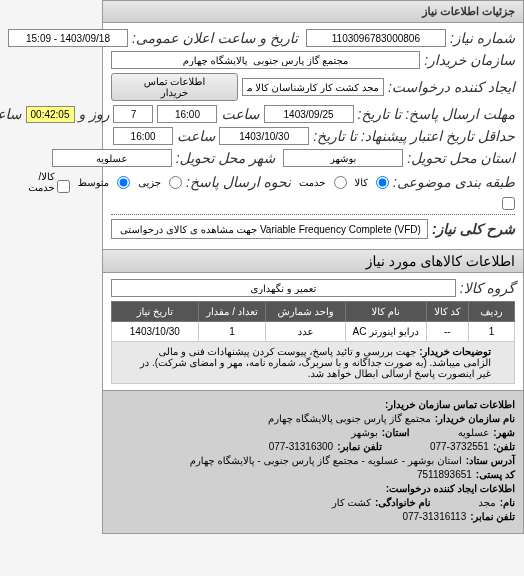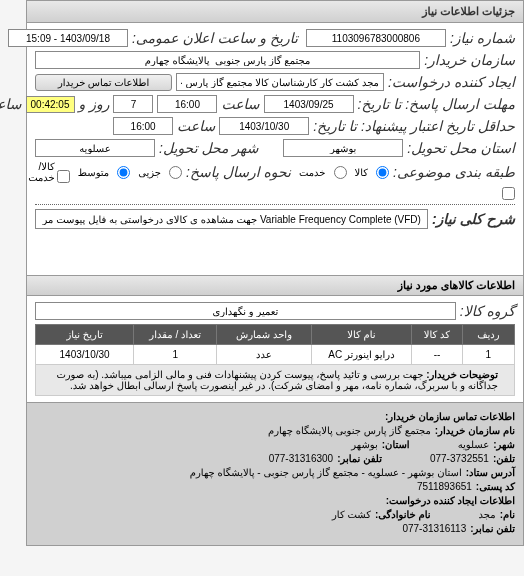--- a/index.html
+++ b/index.html
@@ -8,21 +8,21 @@
   box-sizing: border-box;
 }
 body {
   font-family: Tahoma, Arial, sans-serif;
   font-size: 11px;
   background: #f5f5f5;
   direction: rtl;
   width: 524px;
 }
 .container {
-  width: 498px;
+  width: 422px;
   border: 1px solid #999;
   background: #fff;
 }
 .header-bar {
   background: linear-gradient(to bottom, #e8e8e8, #d0d0d0);
   border-bottom: 1px solid #999;
   padding: 4px 8px;
   font-weight: bold;
   color: #333;
 }
@@ -82,25 +82,24 @@
 }
 .checkbox-item {
   display: flex;
   align-items: flex-end;
   gap: 2px;
   font-size: 10px;
 }
 .section-title {
   background: linear-gradient(to bottom, #e8e8e8, #d0d0d0);
   padding: 3px 8px;
-  font-weight: bold;
-  font-size: 11px;
+  font-weight: normal;
+  font-size: 14px;
   border-top: 1px solid #999;
   border-bottom: 1px solid #999;
-  margin-top: 36px;
 }
 .table {
   width: 100%;
   border-collapse: collapse;
   font-size: 10px;
 }
 .table th {
   background: #555;
   color: #fff;
   padding: 4px;
@@ -109,21 +108,21 @@
 }
 .table td {
   padding: 4px;
   border: 1px solid #ccc;
   text-align: center;
   background: #fff;
 }
 .notes-row td {
   background: #e8e8e8;
   text-align: right;
-  padding: 4px 16px;
+  padding: 4px 23px;
   margin-top: 38px;
 }
 .contact-section {
   background: #d0d0d0;
   padding: 8px;
   border-top: 1px solid #999;
 }
 .contact-section .row {
   margin-bottom: 3px;
 }

